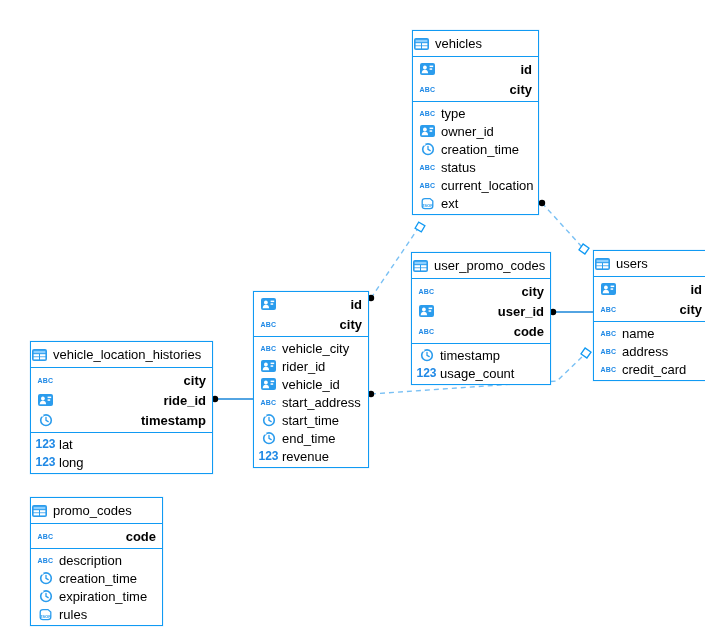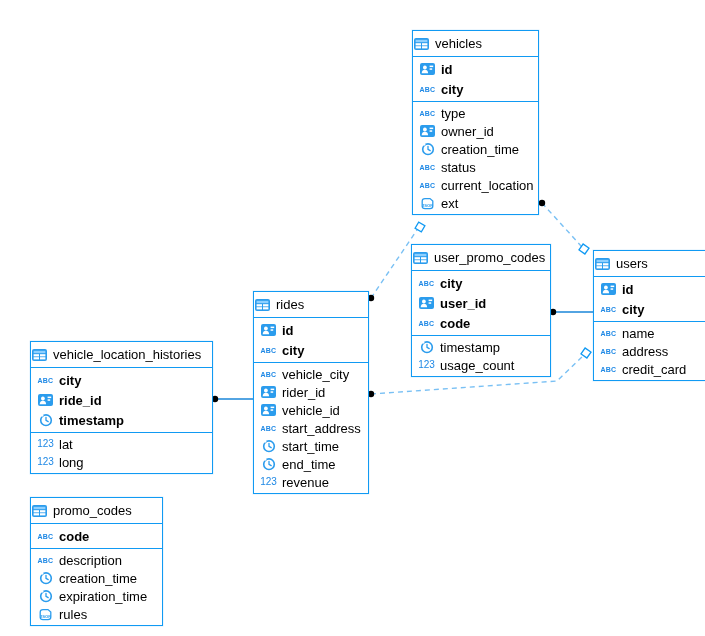--- a/index.html
+++ b/index.html
@@ -7,24 +7,24 @@
           font-family:"Liberation Sans",sans-serif;}
   .rel-layer{position:absolute;left:0;top:0;pointer-events:none;}
   .tbl{position:absolute;background:#fff;border:1.5px solid #119af3;box-sizing:border-box;
        box-shadow:0 0 0 0.5px rgba(17,154,243,0.15);}
   .tbl-header{display:flex;align-items:center;gap:5px;height:25px;
        border-bottom:1.5px solid #119af3;font-size:13px;color:#000;white-space:nowrap;overflow:hidden;}
   .sec{padding:2px 0;}
   .sec.pk{border-bottom:1.5px solid #119af3;}
   .row{display:flex;align-items:center;gap:5px;padding:0 6px;height:18px;font-size:13px;
        color:#000;white-space:nowrap;overflow:hidden;}
-  .row.pk{font-weight:bold;height:20px;}
+  .row.pk{font-weight:bold;height:20px;justify-content:space-between;}
   .icon{width:17px;flex:0 0 17px;display:flex;justify-content:center;align-items:center;}
   .txticon{font-size:7px;font-weight:bold;color:#1e88e5;letter-spacing:0.2px;line-height:1;}
-  .numicon{font-size:10px;font-weight:normal;color:#1e88e5;letter-spacing:0;line-height:1;}
+  .numicon{font-size:12px;font-weight:bold;color:#1e88e5;letter-spacing:0;line-height:1;}
 </style>
 </head>
 <body>
 
 <div class="canvas">
   <svg class="rel-layer" width="705" height="636" viewBox="0 0 705 636">
       <polyline points="542,203 582,247" fill="none" stroke="#79c0f4" stroke-width="1.4" stroke-dasharray="5,4"></polyline>
       <circle cx="542" cy="203" r="3.2" fill="#000000"></circle>
       <rect x="-3.6" y="-3.6" width="7.2" height="7.2" fill="#fff" stroke="#119af3" stroke-width="1.3" transform="translate(584,249) rotate(35)"></rect>
       <polyline points="371,298 417,230" fill="none" stroke="#79c0f4" stroke-width="1.4" stroke-dasharray="5,4"></polyline>
@@ -117,21 +117,21 @@
           <span class="icon">
             <svg width="15" height="13" viewBox="0 0 15 13">
               <path d="M2.2 4.5 Q2.2 1.6 5 1.6 L10 1.6 L12.8 4 L12.8 9 Q12.8 11.6 10 11.6 L5 11.6 Q2.2 11.6 2.2 9 Z" fill="none" stroke="#2b9ced" stroke-width="1.3"></path>
               <text x="7.5" y="10" font-size="4.2" font-weight="bold" fill="#2b9ced" text-anchor="middle" font-family="Liberation Sans, sans-serif">JSON</text>
             </svg>
           </span>
           <span>ext</span>
         </div>
       </div>
     </div>
-    <div class="tbl" style="left: 411px; top: 244px; width: 140px;">
+    <div class="tbl" style="left: 411px; top: 252px; width: 140px;">
       <div class="tbl-header">
         <span class="icon">
           <svg width="15" height="12" viewBox="0 0 15 12">
             <rect width="15" height="12" rx="2" fill="#2b9ced"></rect>
             <rect x="1.6" y="1.8" width="11.8" height="2.4" fill="#8ed0ff"></rect>
             <rect x="1.6" y="5.2" width="5.4" height="2.2" fill="#fff"></rect>
             <rect x="8" y="5.2" width="5.4" height="2.2" fill="#fff"></rect>
             <rect x="1.6" y="8.2" width="5.4" height="2.2" fill="#fff"></rect>
             <rect x="8" y="8.2" width="5.4" height="2.2" fill="#fff"></rect>
           </svg>
@@ -232,33 +232,20 @@
         </div>
         <div class="row">
           <span class="icon">
             <span class="txticon">ABC</span>
           </span>
           <span>credit_card</span>
         </div>
       </div>
     </div>
     <div class="tbl" style="left: 253px; top: 291px; width: 116px;">
-      <div class="tbl-header">
-        <span class="icon">
-          <svg width="15" height="12" viewBox="0 0 15 12">
-            <rect width="15" height="12" rx="2" fill="#2b9ced"></rect>
-            <rect x="1.6" y="1.8" width="11.8" height="2.4" fill="#8ed0ff"></rect>
-            <rect x="1.6" y="5.2" width="5.4" height="2.2" fill="#fff"></rect>
-            <rect x="8" y="5.2" width="5.4" height="2.2" fill="#fff"></rect>
-            <rect x="1.6" y="8.2" width="5.4" height="2.2" fill="#fff"></rect>
-            <rect x="8" y="8.2" width="5.4" height="2.2" fill="#fff"></rect>
-          </svg>
-        </span>
-        <span>rides</span>
-      </div>
       <div class="sec pk">
         <div class="row pk">
           <span class="icon">
             <svg width="15" height="12" viewBox="0 0 15 12">
               <rect width="15" height="12" rx="2" fill="#2b9ced"></rect>
               <circle cx="4.9" cy="4.5" r="1.9" fill="#fff"></circle>
               <path d="M1.7 10.2 C1.7 7.7 3.1 6.7 4.9 6.7 C6.7 6.7 8.1 7.7 8.1 10.2 Z" fill="#fff"></path>
               <rect x="9.6" y="2.6" width="3.6" height="1.5" fill="#fff"></rect>
               <rect x="9.6" y="5.3" width="2.6" height="1.5" fill="#fff"></rect>
             </svg>

